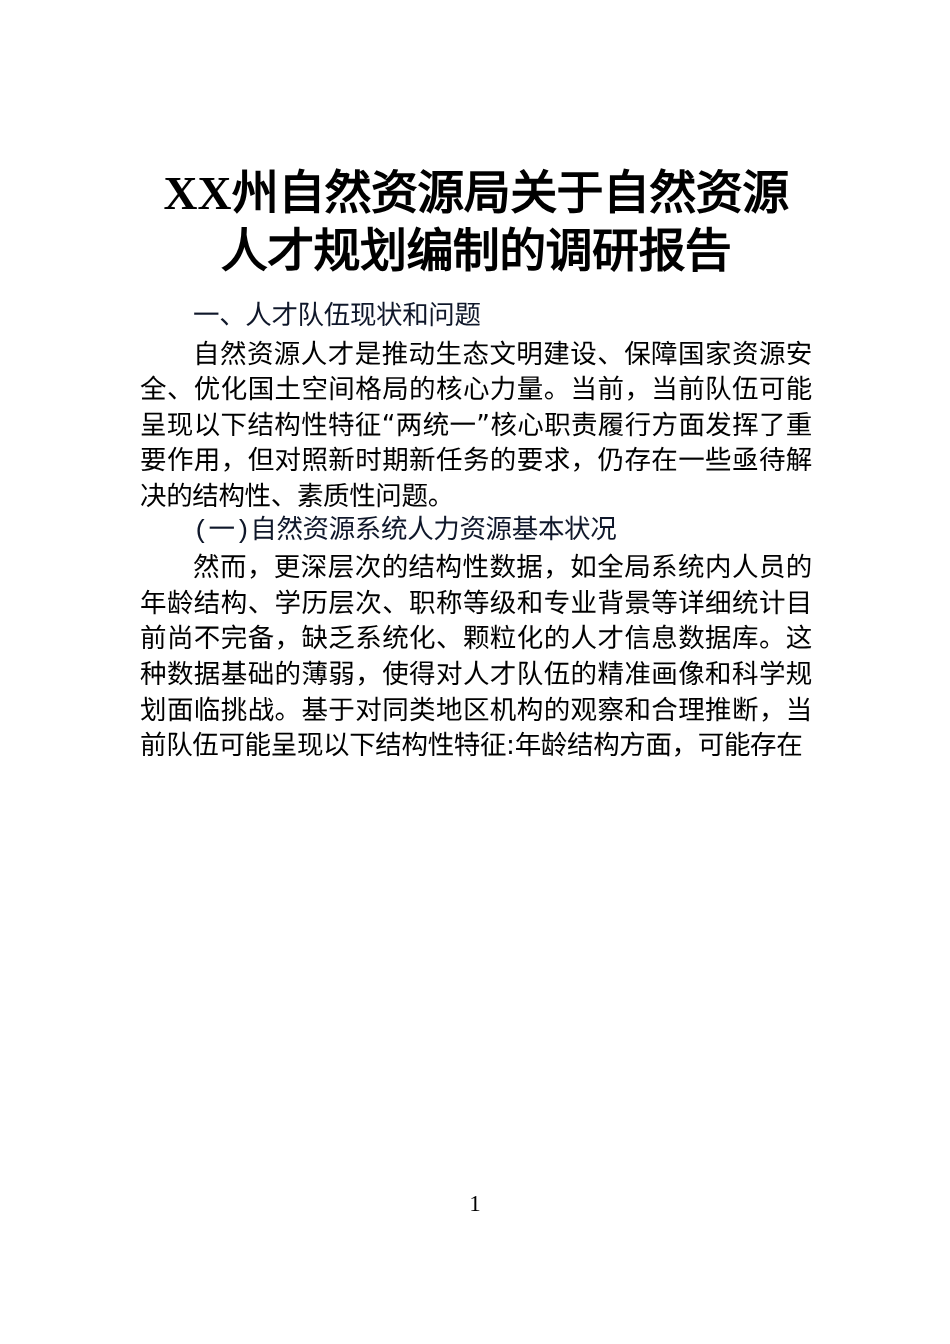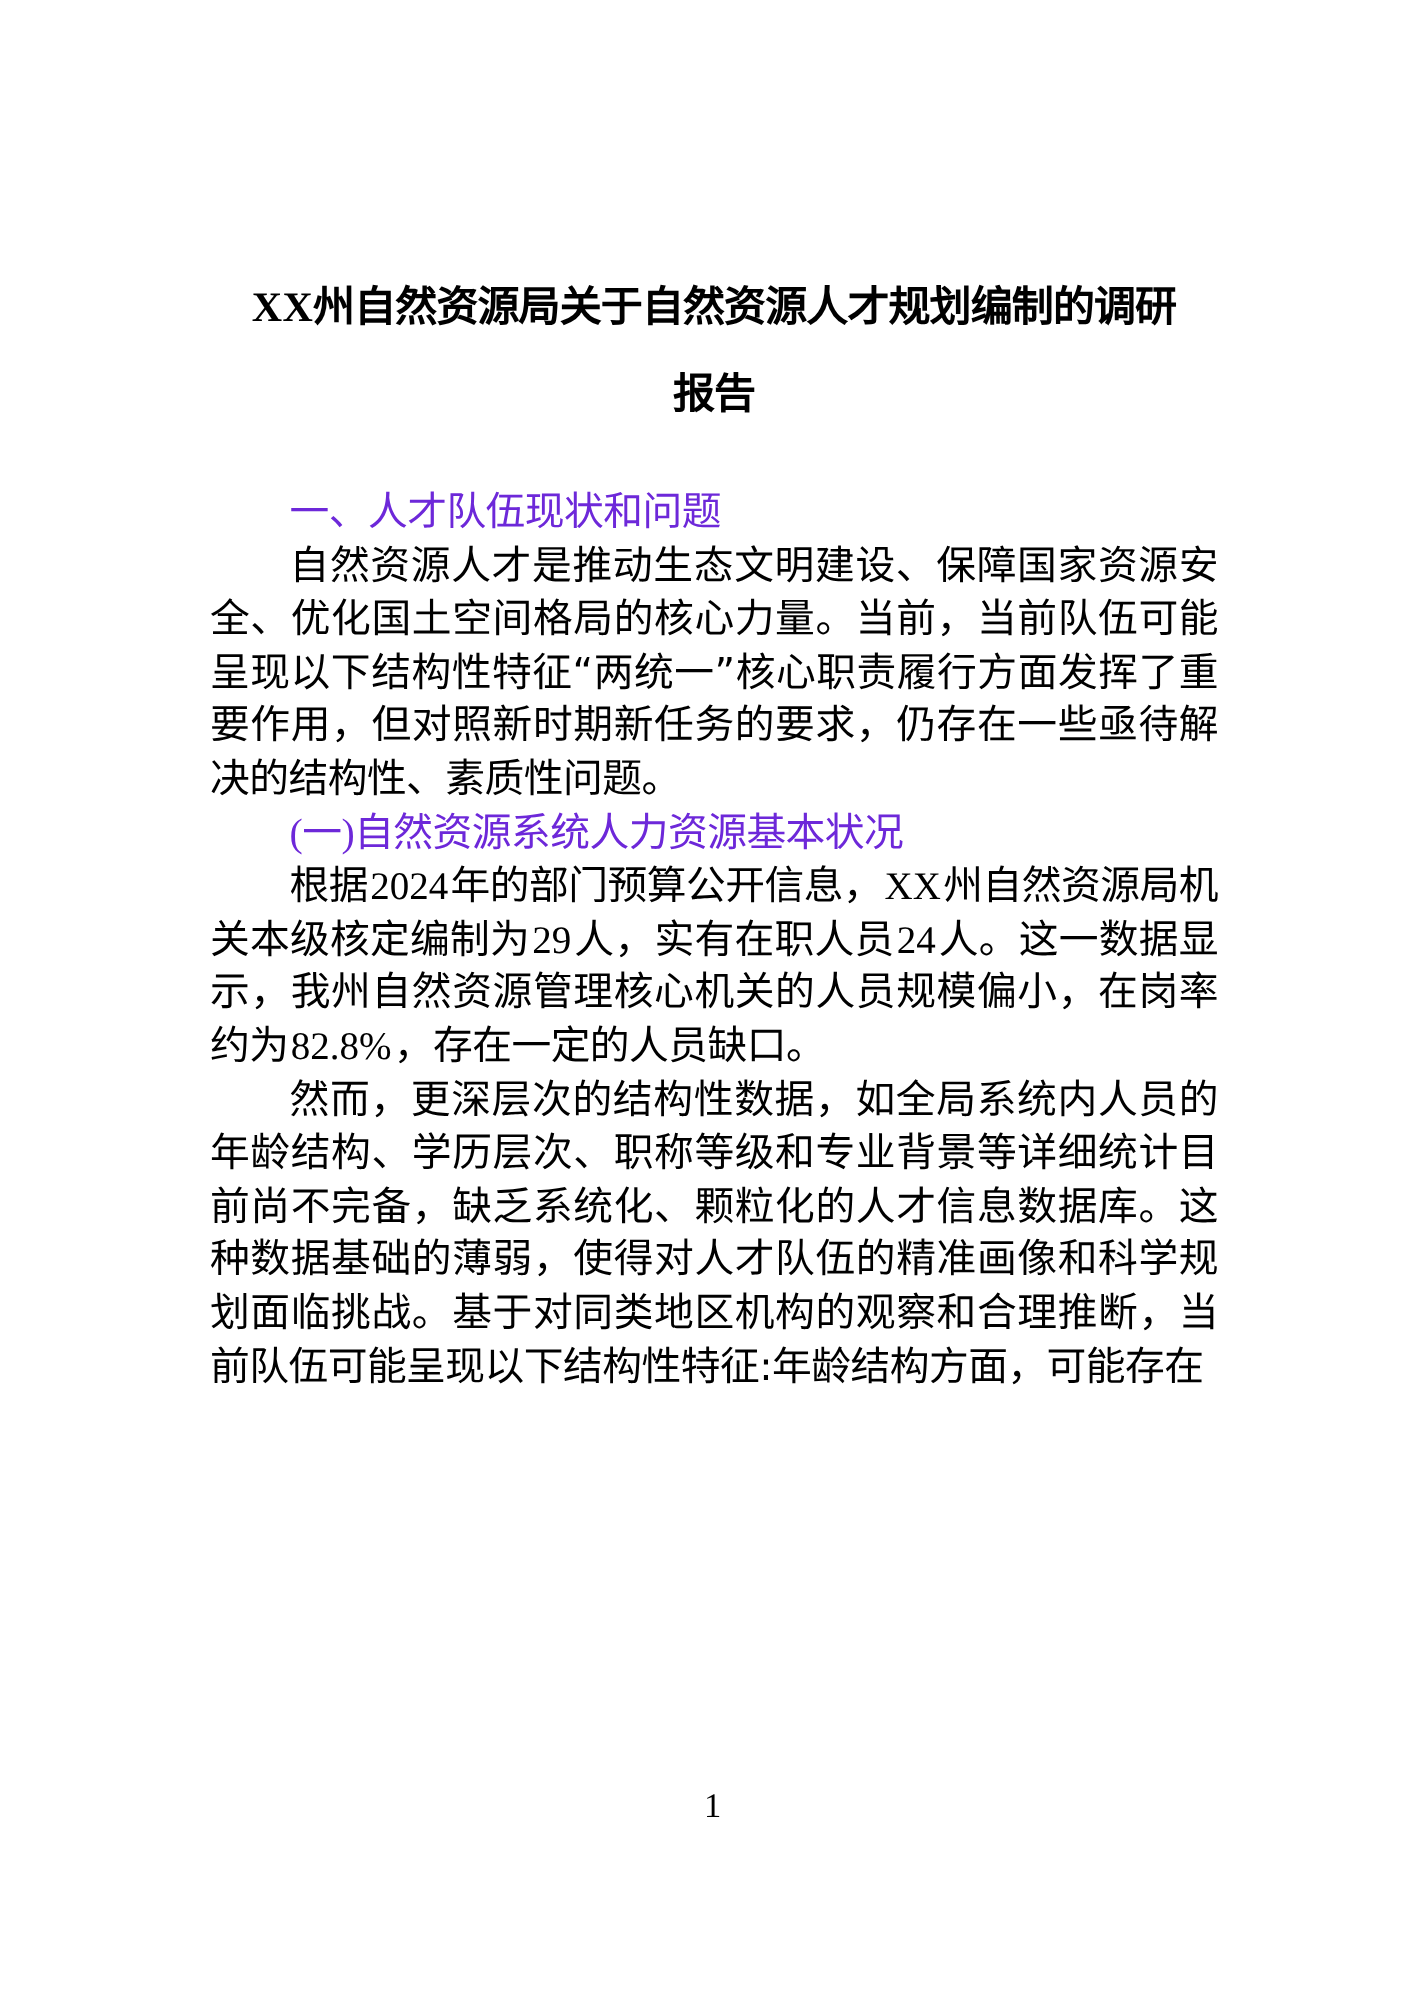--- a/index.html
+++ b/index.html
@@ -22,24 +22,24 @@
   
   .content {
     position: absolute;
     left: 140px;
     top: 0;
     width: 672px;
   }
 
   
   .doc-title {
-    margin: 16px;
+    margin: 4px;
     padding: 0;
     font-family: "Liberation Serif", "DejaVu Serif", serif;
-    font-size: 28px;
+    font-size: 47px;
     font-weight: bold;
     line-height: 57px;
     text-align: center;
     color: #000000;
     letter-spacing: 0.2px;
     padding-top: 160px;
     padding-bottom: 16px;
     word-break: break-all;
   }
   .doc-title .cjk {
@@ -68,24 +68,24 @@
     font-family: "Liberation Serif", "DejaVu Serif", serif;
     letter-spacing: 0;
     font-size: 26px;
     padding: 0 1.5px;
   }
 
   
   .heading {
     margin: 0;
     padding: 0;
-    font-family: Liberation Serif, serif;
+    font-family: Liberation Mono, monospace;
     font-size: 26.5px;
     line-height: 35.6px;
-    color: #6d28d9;
+    color: #0f172a;
     text-indent: 2em;
     letter-spacing: -0.35px;
     word-break: break-all;
   }
 
   
   .page-number {
     position: absolute;
     left: 0;
     right: 0;
@@ -106,21 +106,20 @@
 
     <h1 class="doc-title"><span class="lat">XX</span><span class="cjk">州自然资源局关于自然资源人才规划编制的调研报告</span></h1>
 
 
     <p class="heading">一、人才队伍现状和问题</p>
 
     <p class="para indent-2">自然资源人才是推动生态文明建设、保障国家资源安全、优化国土空间格局的核心力量。当前，当前队伍可能呈现以下结构性特征“两统一”核心职责履行方面发挥了重要作用，但对照新时期新任务的要求，仍存在一些亟待解决的结构性、素质性问题。</p>
 
     <p class="heading">(一)自然资源系统人力资源基本状况</p>
 
-    <p class="para indent-2">根据<span class="lat">2024</span>年的部门预算公开信息，<span class="lat">XX</span>州自然资源局机关本级核定编制为<span class="lat">29</span>人，实有在职人员<span class="lat">24</span>人。这一数据显示，我州自然资源管理核心机关的人员规模偏小，在岗率约为<span class="lat">82.8%</span>，存在一定的人员缺口。</p>
 
     <p class="para indent-2">然而，更深层次的结构性数据，如全局系统内人员的年龄结构、学历层次、职称等级和专业背景等详细统计目前尚不完备，缺乏系统化、颗粒化的人才信息数据库。这种数据基础的薄弱，使得对人才队伍的精准画像和科学规划面临挑战。基于对同类地区机构的观察和合理推断，当前队伍可能呈现以下结构性特征:年龄结构方面，可能存在</p>
 
   </div>
 
   <div class="page-number">1</div>
 
 </div>
 
 </body></html>

